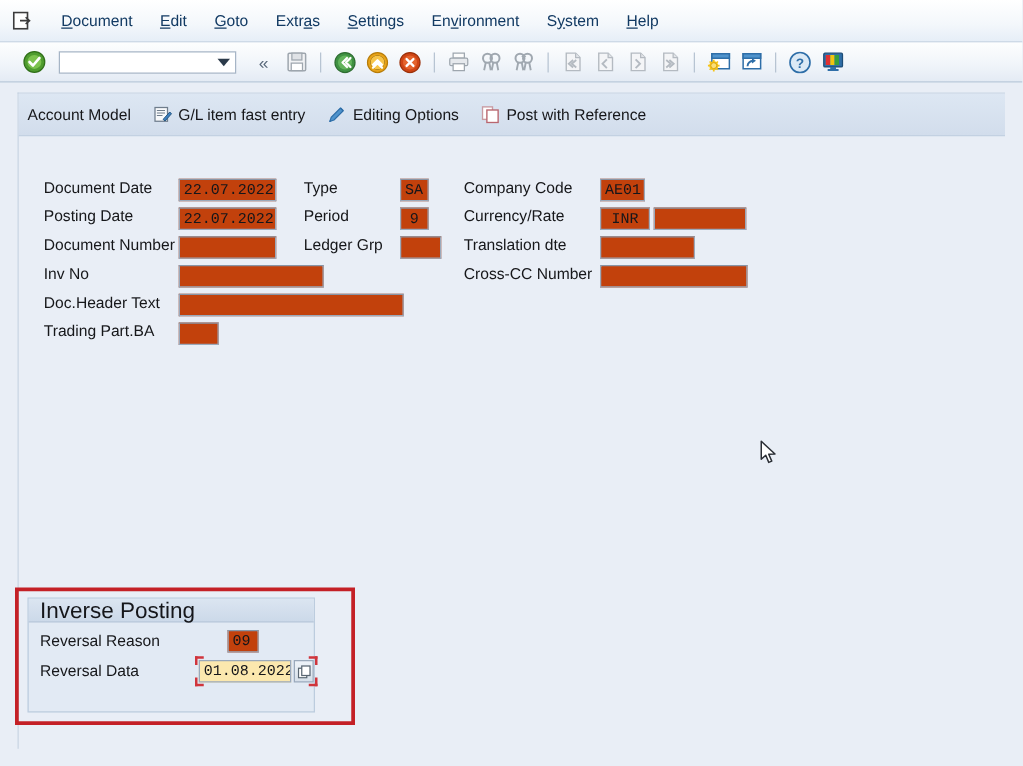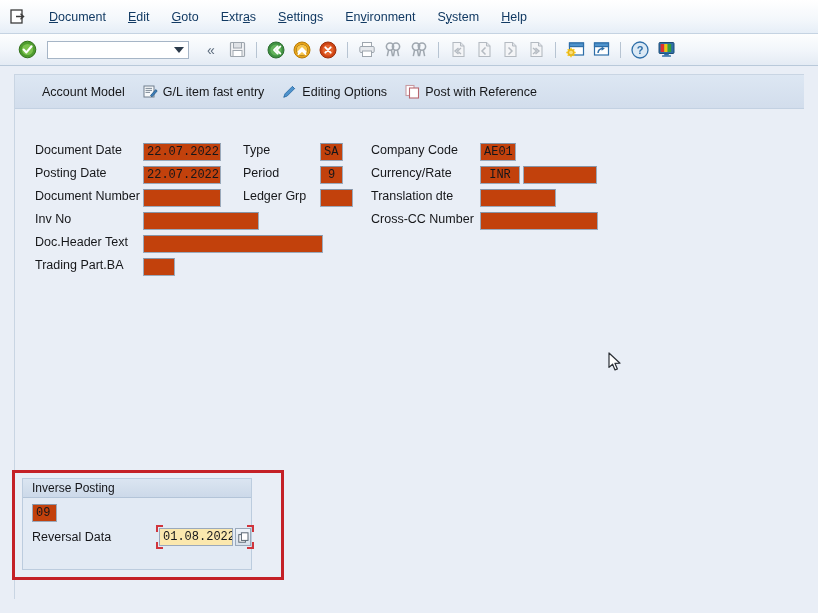--- a/index.html
+++ b/index.html
@@ -108,21 +108,21 @@
     font-size: 17px;
     font-weight: bold;
     font-style: italic;
     color: #0f0f14;
     letter-spacing: 0.1px;
   }
   .action-bar {
     height: 34px;
     background: linear-gradient(to bottom, #dde7f3 0%, #d2ddec 100%);
     display: flex; align-items: center;
-    padding-left: 20px;
+    padding-left: 0;
     box-sizing: border-box;
     border-bottom: 1px solid #c3d1e2;
     gap: 4px;
   }
   .act-btn {
     display: flex; align-items: center;
     padding: 2px 7px;
     font-size: 12.5px;
     color: #16171a;
     white-space: nowrap;
@@ -192,21 +192,21 @@
     box-sizing: border-box;
     z-index: 4;
   }
   .group-title {
     height: 19px;
     background: linear-gradient(to bottom, #dbe5f1 0%, #ccd9e9 100%);
     border-bottom: 1px solid #b3c4d8;
     display: flex; align-items: center;
     padding-left: 9px;
     box-sizing: border-box;
-    font-size: 12px;
+    font-size: 18px;
     color: #15161a;
   }
   .grow {
     display: flex; align-items: center;
     height: 22px;
     padding-left: 9px;
     box-sizing: border-box;
     position: relative;
   }
   .focus-wrap {
@@ -502,20 +502,21 @@
       <span class="inp col-a-inp" style="width:32px;"></span>
     </div>
 
   </div>
 </div>
 
 <div class="group">
   <div class="group-title">Inverse Posting</div>
 
   <div class="grow" style="margin-top:4px;">
+    <span class="lbl" style="width:150px;">Reversal Reason</span>
     <span class="inp" style="width:25px;">09</span>
   </div>
 
   <div class="grow" style="margin-top:2px;">
     <span class="lbl" style="width:150px;">Reversal Data</span>
     <span class="focus-wrap">
       <span class="inp inp-focus" style="width:74px;">01.08.2022</span>
       <span class="corner tl"></span>
       <span class="corner tr"></span>
       <span class="corner bl"></span>

